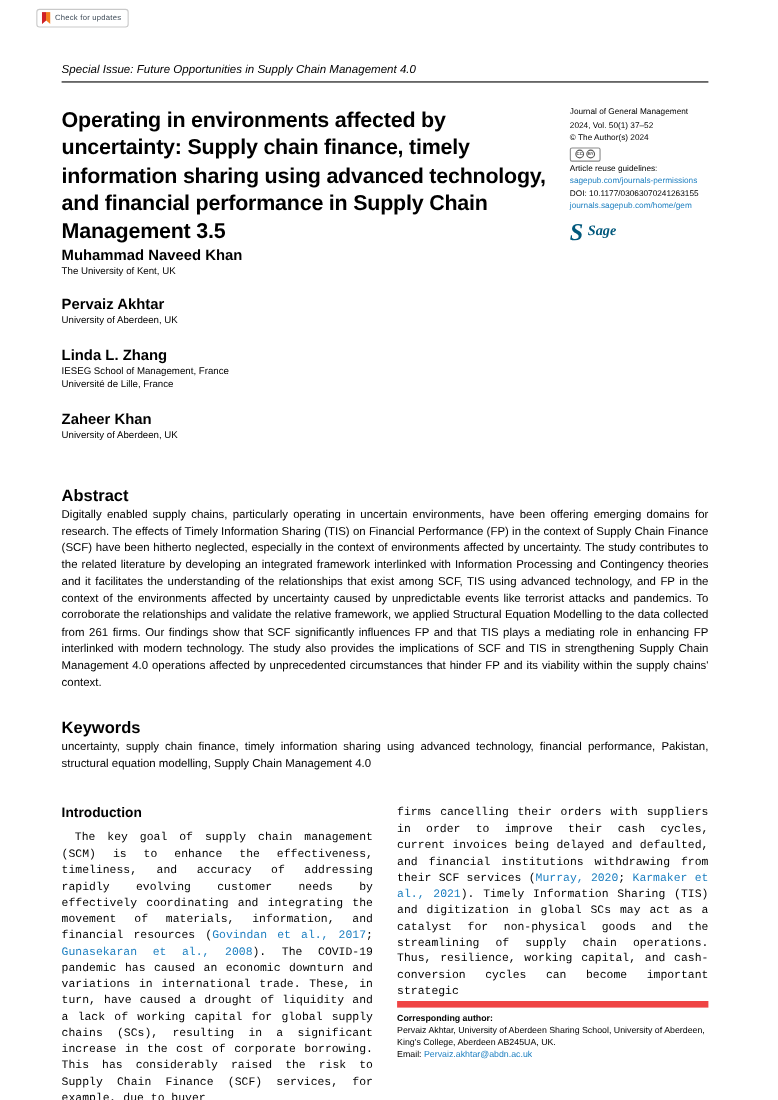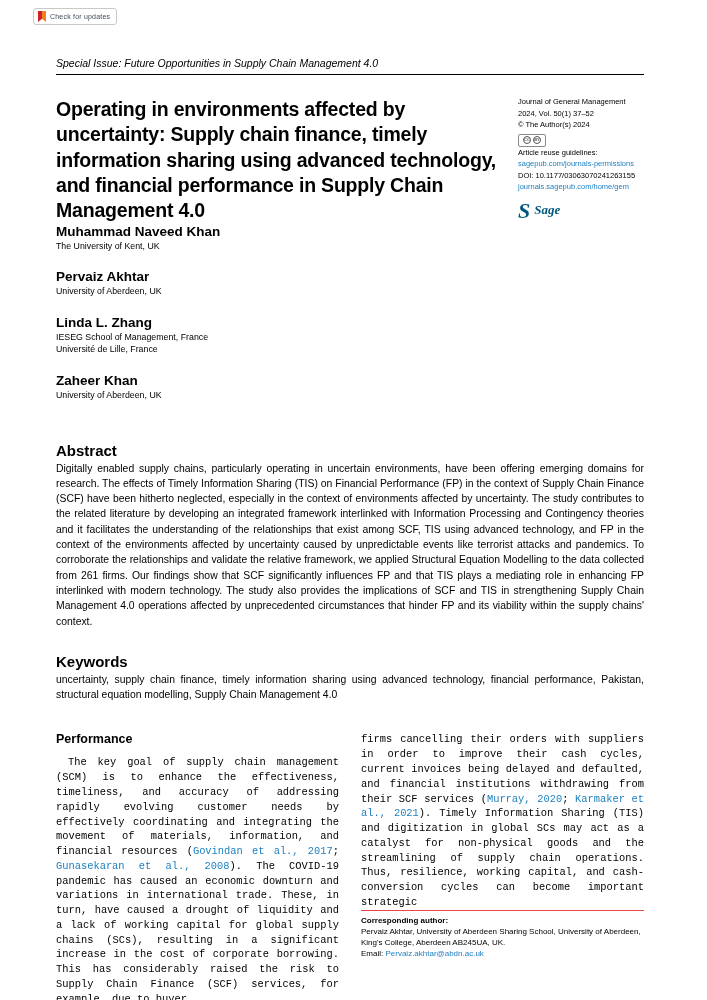--- a/index.html
+++ b/index.html
@@ -61,39 +61,39 @@
 
   
   .columns { display:flex; gap:22px; margin-top:30px; height:218px; }
   .col { width:283px; }
   .col2 { display:flex; flex-direction:column; }
   .intro-heading { font-family:"Liberation Sans", sans-serif; font-size:12.5px; font-weight:bold; margin-bottom:9px; }
   .body-text { font-family:Liberation Mono, monospace; font-size:10.4px; line-height:1.42; text-align:justify; }
   .indent { text-indent:12px; }
 
   
-  .corresponding { margin-top:auto; border-top:1px solid #ef4444; padding-top:4px;
+  .corresponding { margin-top:auto; border-top:6px solid #ef4444; padding-top:4px;
     font-size:8px; line-height:1.4; }
   .corr-heading { font-weight:bold; }
 </style>
 </head>
 <body>
 
 <div class="crossmark-badge">
   <span class="crossmark-icon"></span>
   <span class="crossmark-label">Check for updates</span>
 </div>
 
 <div class="page">
 
   <div class="special-issue">Special Issue: Future Opportunities in Supply Chain Management 4.0</div>
   <hr class="rule">
 
   <div class="title-row">
-    <h1 class="article-title">Operating in environments affected by uncertainty: Supply chain finance, timely information sharing using advanced technology, and financial performance in Supply Chain Management 4.0</h1>
+    <h1 class="article-title">Operating in environments affected by uncertainty: Supply chain finance, timely information sharing using advanced technology, and financial performance in Supply Chain Management 3.5</h1>
 
     <div class="meta">
       <div>Journal of General Management</div>
       <div>2024, Vol. 50(1) 37–52</div>
       <div>© The Author(s) 2024</div>
       <div class="cc-icon">
         <span class="cc-circle">CC</span>
         <span class="cc-circle">BY</span>
       </div>
       <div>Article reuse guidelines:</div>
@@ -132,21 +132,21 @@
     <div class="abstract-text">Digitally enabled supply chains, particularly operating in uncertain environments, have been offering emerging domains for research. The effects of Timely Information Sharing (TIS) on Financial Performance (FP) in the context of Supply Chain Finance (SCF) have been hitherto neglected, especially in the context of environments affected by uncertainty. The study contributes to the related literature by developing an integrated framework interlinked with Information Processing and Contingency theories and it facilitates the understanding of the relationships that exist among SCF, TIS using advanced technology, and FP in the context of the environments affected by uncertainty caused by unpredictable events like terrorist attacks and pandemics. To corroborate the relationships and validate the relative framework, we applied Structural Equation Modelling to the data collected from 261 firms. Our findings show that SCF significantly influences FP and that TIS plays a mediating role in enhancing FP interlinked with modern technology. The study also provides the implications of SCF and TIS in strengthening Supply Chain Management 4.0 operations affected by unprecedented circumstances that hinder FP and its viability within the supply chains' context.</div>
   </div>
 
   <div class="keywords">
     <div class="section-label">Keywords</div>
     <div class="keywords-text">uncertainty, supply chain finance, timely information sharing using advanced technology, financial performance, Pakistan, structural equation modelling, Supply Chain Management 4.0</div>
   </div>
 
   <div class="columns">
     <div class="col">
-      <h2 class="intro-heading">Performance</h2>
+      <h2 class="intro-heading">Introduction</h2>
       <p class="body-text indent"><span>The key goal of supply chain management (SCM) is to enhance the effectiveness, timeliness, and accuracy of addressing rapidly evolving customer needs by effectively coordinating and integrating the movement of materials, information, and financial resources (</span><a class="link">Govindan et al., 2017</a><span>; </span><a class="link">Gunasekaran et al., 2008</a><span>). The COVID-19 pandemic has caused an economic downturn and variations in international trade. These, in turn, have caused a drought of liquidity and a lack of working capital for global supply chains (SCs), resulting in a significant increase in the cost of corporate borrowing. This has considerably raised the risk to Supply Chain Finance (SCF) services, for example, due to buyer</span></p>
     </div>
     <div class="col col2">
       <p class="body-text"><span>firms cancelling their orders with suppliers in order to improve their cash cycles, current invoices being delayed and defaulted, and financial institutions withdrawing from their SCF services (</span><a class="link">Murray, 2020</a><span>; </span><a class="link">Karmaker et al., 2021</a><span>). Timely Information Sharing (TIS) and digitization in global SCs may act as a catalyst for non-physical goods and the streamlining of supply chain operations. Thus, resilience, working capital, and cash-conversion cycles can become important strategic</span></p>
       <div class="corresponding">
         <div class="corr-heading">Corresponding author:</div>
         <div class="corr-text">Pervaiz Akhtar, University of Aberdeen Sharing School, University of Aberdeen, King's College, Aberdeen AB245UA, UK.</div>
         <div class="corr-email"><span>Email: </span><a class="link">Pervaiz.akhtar@abdn.ac.uk</a></div>
       </div>
     </div>

